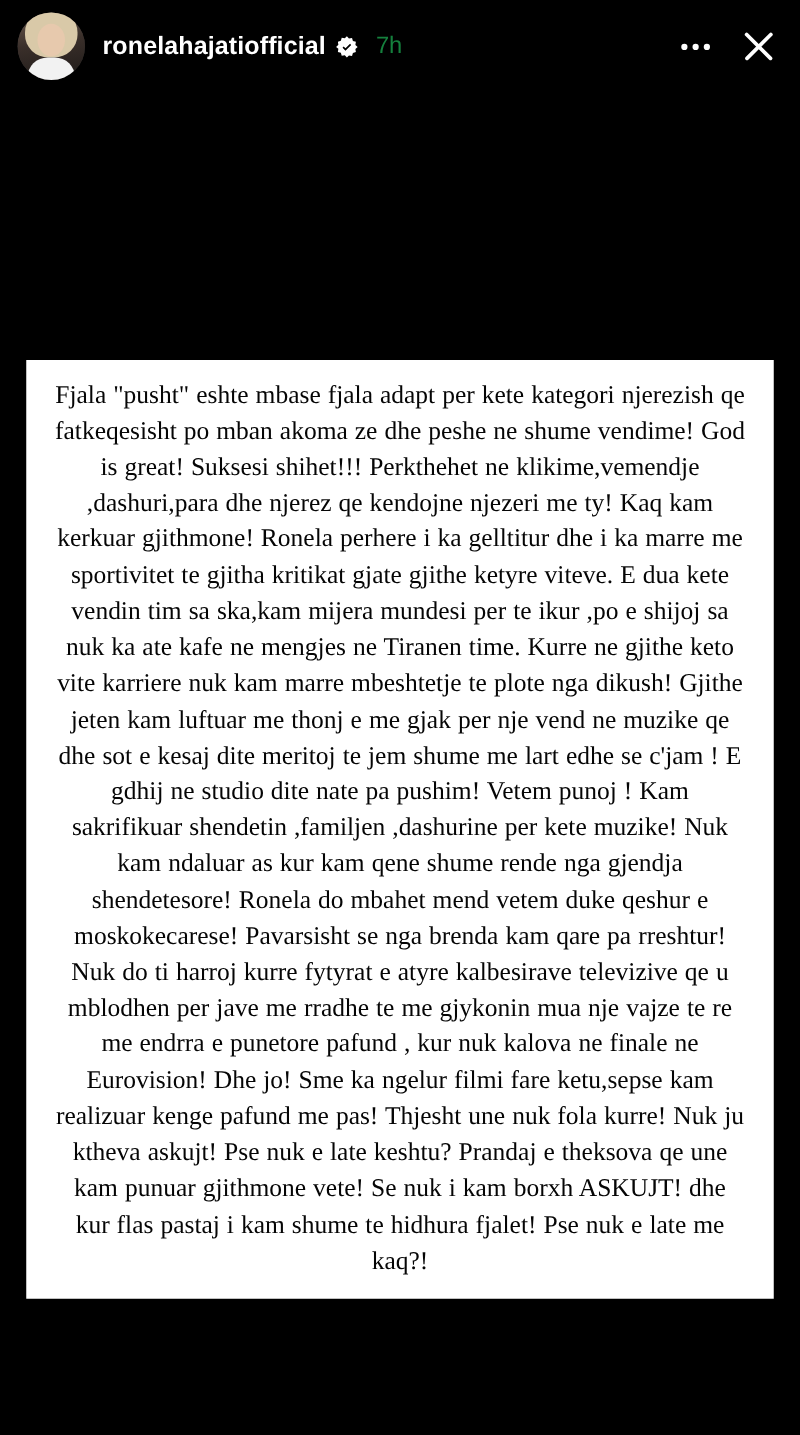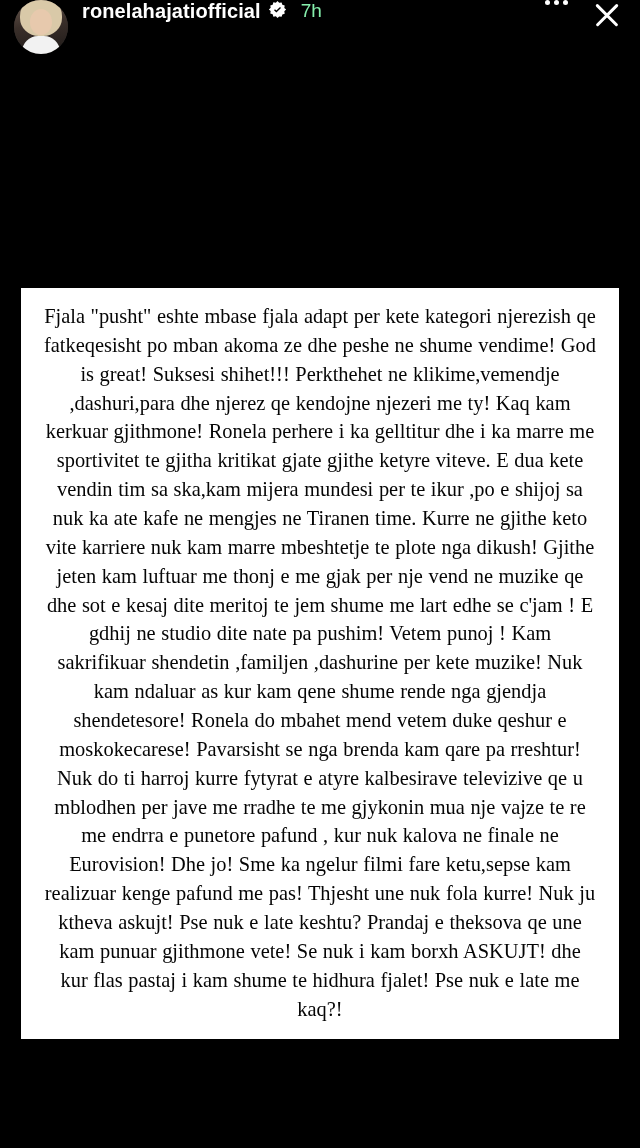--- a/index.html
+++ b/index.html
@@ -17,21 +17,21 @@
   }
 
   
   .story-header {
     position: absolute;
     top: 0;
     left: 0;
     width: 640px;
     height: 74px;
     display: flex;
-    align-items: flex-start;
+    align-items: center;
     padding: 0 14px 0 14px;
     box-sizing: border-box;
   }
 
   .avatar {
     width: 54px;
     height: 54px;
     border-radius: 50%;
     overflow: hidden;
     flex: 0 0 auto;
@@ -82,21 +82,21 @@
   .verified-icon {
     width: 19px;
     height: 19px;
     margin-left: 7px;
     flex: 0 0 auto;
     display: inline-block;
   }
 
   .timestamp {
     font-size: 19px;
-    color: #86efac;
+    color: #15803d;
     margin-left: 14px;
     font-weight: 400;
   }
 
   .header-spacer { flex: 1 1 auto; }
 
   .more-icon {
     display: flex;
     align-items: center;
     gap: 4px;

